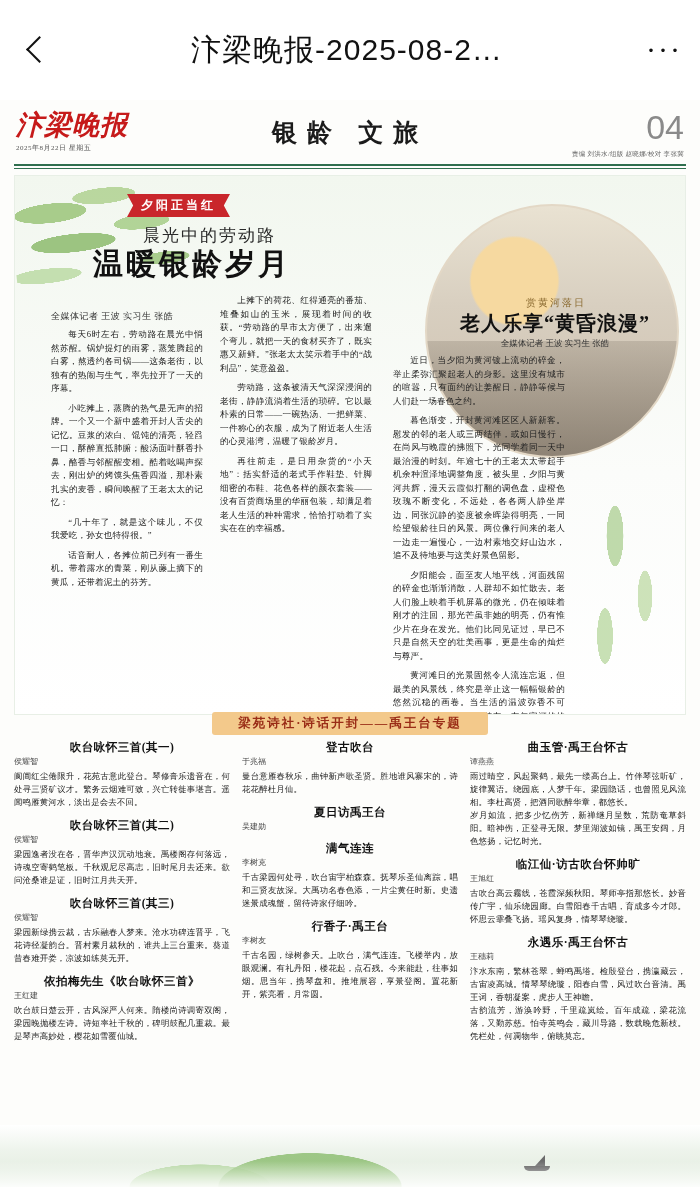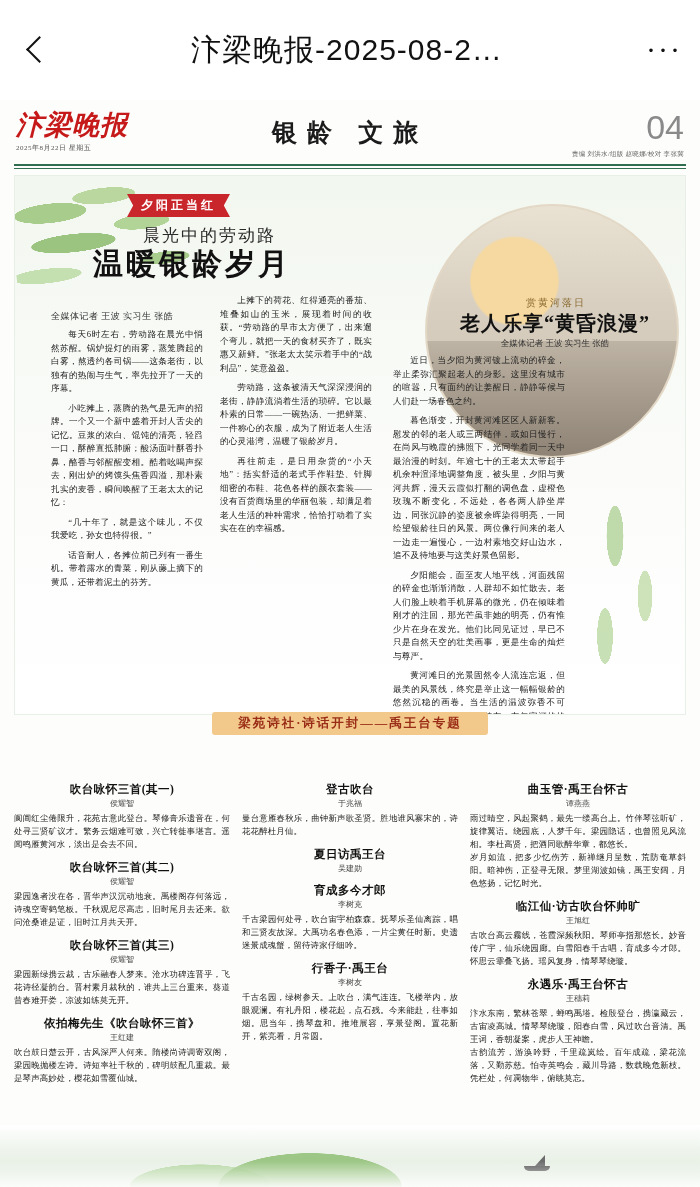--- a/index.html
+++ b/index.html
@@ -211,29 +211,28 @@
     letter-spacing:2px;
     padding:3px 26px;
     border-radius:3px;
   }
   
   .poem-grid{
     position:absolute;left:14px;right:14px;top:640px;height:390px;
     display:grid;
     grid-template-columns:repeat(3,1fr);
     column-gap:12px;
-    margin-top:42px;
   }
   .poem-col{position:relative;}
   .poem{margin-bottom:9px;}
   .poem-title{
     text-align:center;font-size:11.5px;font-weight:bold;color:#111;letter-spacing:.5px;
   }
   .poem-author{
-    text-align:center;font-size:8px;color:#444;margin-top:1px;margin-bottom:3px;
+    font-size:8px;color:#444;margin-top:1px;margin-bottom:3px;
   }
   .poem-body{
     font-size:8.4px;line-height:13px;color:#222;text-align:justify;letter-spacing:.2px;
   }
   
   .footer-art{
     position:absolute;left:0;right:0;bottom:0;height:62px;
     background:linear-gradient(180deg,#ffffff 0%,#eef4ec 40%,#dfeadb 100%);
     overflow:hidden;
   }
@@ -354,21 +353,21 @@
       <div class="poem">
         <div class="poem-title">登古吹台</div>
         <div class="poem-author">于兆福</div>
         <div class="poem-body">曼台意雁春秋乐，曲钟新声歌圣贤。胜地谁风寨宋的，诗花花醉杜月仙。</div>
       </div>
       <div class="poem">
         <div class="poem-title">夏日访禹王台</div>
         <div class="poem-author">吴建勋</div>
       </div>
       <div class="poem">
-        <div class="poem-title">育成多今才郎</div>
+        <div class="poem-title">满气连连</div>
         <div class="poem-author">李树克</div>
         <div class="poem-body">千古梁园何处寻，吹台宙宇柏森森。抚琴乐圣仙离踪，唱和三贤友故深。大禹功名春色添，一片尘黄任时新。史遗迷景成魂蟹，留待诗家仔细吟。</div>
       </div>
       <div class="poem">
         <div class="poem-title">行香子·禹王台</div>
         <div class="poem-author">李树友</div>
         <div class="poem-body">千古名园，绿树参天。上吹台，满气连连。飞楼举内，放眼观澜。有礼丹阳，楼花起，点石残。今来能赴，往事如烟。思当年，携琴盘和。推堆展容，享景登阁。置花新开，紫亮看，月常圆。</div>
       </div>
     </div>
 

